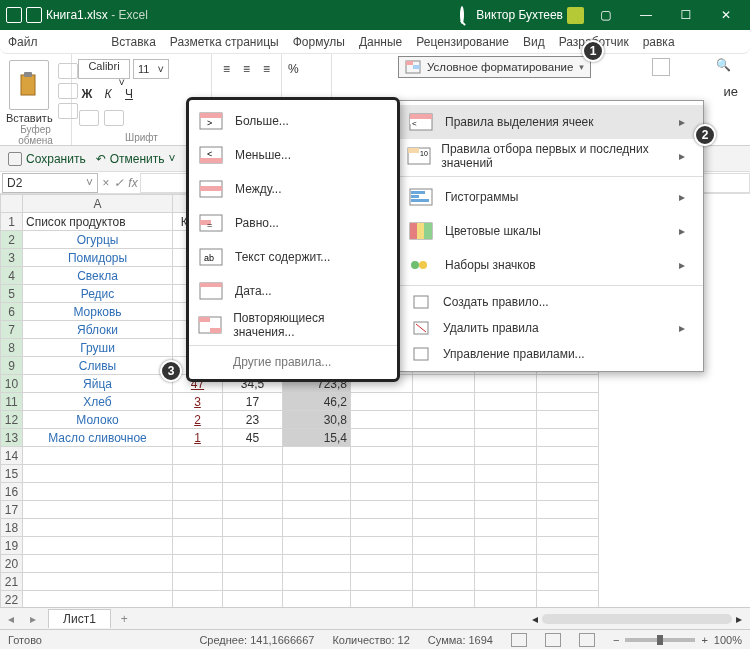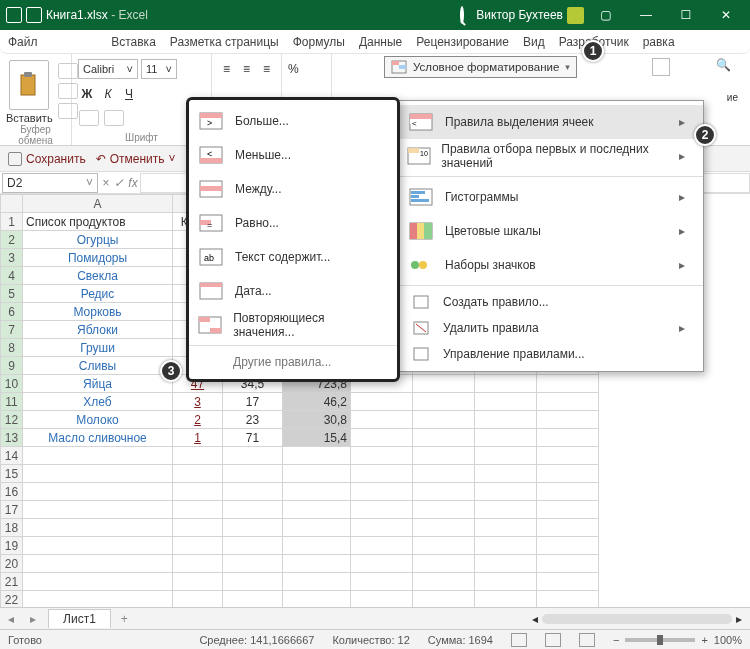--- a/index.html
+++ b/index.html
@@ -27,21 +27,21 @@
   .paste-big { width: 40px; height: 50px; border: 1px solid #bbb; border-radius: 2px; margin: 2px auto; display: flex; align-items: center; justify-content: center; }
   .paste-big svg { width: 22px; height: 28px; }
   .lilbtn { width: 20px; height: 16px; border: 1px solid #ccc; border-radius: 2px; margin: 1px; display:inline-block; }
   .font-row { display:flex; align-items:center; gap:3px; height:22px;}
   .font-row select, .font-row .selbox { height:20px; border:1px solid #bbb; font-size:11px; background:#fff;}
   .selbox { display:inline-flex; align-items:center; padding:0 4px; gap:4px;}
   .bold { font-weight:bold; } .italic { font-style:italic;} .fbtn { width:18px; text-align:center; }
 
   
   .qat2 { height: 26px; background:#f3f3f3; border-bottom:1px solid #ddd; display:flex; align-items:center; gap:10px; padding:0 8px; font-size:12px;}
-  .qat2 .btn { display:flex; align-items:center; gap:4px; color:#7f1d1d;}
+  .qat2 .btn { display:flex; align-items:center; gap:4px; color:#14532d;}
   .qat2 .ico { width:14px; height:14px; border:1px solid #888; border-radius:2px;}
 
   
   .fbar { height:22px; border-bottom:1px solid #ddd; display:flex; align-items:center; }
   .namebox { width:96px; border:1px solid #bbb; height:20px; margin:0 2px; display:flex; align-items:center; padding:0 4px; font-size:12px; background:#fff;gap:8px;}
   .namebox .dd { margin-left:auto; color:#888;}
   .fx { width:40px; display:flex; align-items:center; justify-content:space-around; color:#888; font-style:italic;}
   .fxinput { flex:1; height:20px; border:1px solid #ddd; background:#fff;}
 
   
@@ -76,21 +76,21 @@
   
   .menu { position:absolute; background:#fff; border:1px solid #999; box-shadow:2px 3px 8px rgba(0,0,0,.3); padding:4px 0; z-index:50;}
   .menu .mitem { display:flex; align-items:center; height:34px; padding:0 18px 0 8px; gap:10px; font-size:12px; color:#333;}
   .menu .mitem.compact { height:26px; gap:8px;}
   .menu .mitem:hover, .menu .mitem.hl { background:#e6e6e6;}
   .menu .mitem .arrow { margin-left:auto; color:#666;}
   .menu .sep { height:1px; background:#ddd; margin:3px 0;}
   .menu .micon { width:28px; height:22px; display:flex; align-items:center; justify-content:center;}
   .menu .micon svg { width:24px; height:18px;}
   .menu .micon.sm svg { width:16px; height:14px;}
-  .cf-btn { position:absolute; top:2px; left:384px; height:22px; border:1px solid #888; background:#f6f6f6; display:flex; align-items:center; gap:6px; padding:0 6px; font-size:11.5px;}
+  .cf-btn { position:absolute; top:2px; left:398px; height:22px; border:1px solid #888; background:#f6f6f6; display:flex; align-items:center; gap:6px; padding:0 6px; font-size:11.5px;}
   .cf-btn .dd{color:#666; font-size:9px;}
 
   .callout { position:absolute; width:22px; height:22px; border-radius:50%; background:#333; color:#fff; display:flex; align-items:center; justify-content:center; font-size:12px; font-weight:bold; z-index:100; border:2px solid #fff; box-shadow:0 0 3px rgba(0,0,0,.5);}
 
   .menu.sub { border:3px solid #222; border-radius:6px;}
   .magnify{ width:18px; height:18px; border:2px solid #fff; border-radius:50%; position:relative;} .magnify::after{content:''; width:6px; height:2px; background:#fff; position:absolute; bottom:-2px; right:-4px; transform:rotate(45deg);}
 </style>
 </head>
 <body>
 
@@ -138,21 +138,21 @@
       <div style="display:flex; flex-direction:column; gap:2px; margin-left:4px; margin-top:4px;">
         <span class="lilbtn"></span>
         <span class="lilbtn"></span>
         <span class="lilbtn"></span>
       </div>
     </div>
     <div class="glabel">Буфер обмена</div>
   </div>
   <div class="group" style="width:140px;">
     <div class="font-row">
-      <span class="selbox" style="width:60px;">
+      <span class="selbox" style="width:52px;flex-direction:column;">
           <span>Calibri</span>
           <span style="margin-left:auto;">˅</span>
         </span>
       <span class="selbox" style="width:36px;">
           <span>11</span>
           <span style="margin-left:auto;">˅</span>
         </span>
     </div>
     <div class="font-row">
       <span class="fbtn bold">Ж</span>
@@ -182,21 +182,21 @@
     <svg width="16" height="14">
         <rect x="1" y="1" width="14" height="12" fill="none" stroke="#888"></rect>
         <rect x="1" y="1" width="7" height="4" fill="#f2a8a8"></rect>
         <rect x="8" y="5" width="7" height="4" fill="#a8d0f2"></rect>
       </svg>
     <span>Условное форматирование</span>
     <span class="dd">▾</span>
   </div>
   <span style="position:absolute; top:4px; right:80px; width:18px; height:18px; border:1px solid #bbb;"></span>
   <span style="position:absolute; top:4px; right:16px; width:18px; height:18px;">🔍</span>
-  <span style="position:absolute; top:38px; right:12px; font-size:10px;">ие</span>
+  <span style="position:absolute; top:30px; right:12px; font-size:13px;">ие</span>
 </div>
 
 <div class="qat2">
   <span class="btn">
       <span class="ico"></span>
       <span>Сохранить</span>
     </span>
   <span class="btn">
       <span>↶</span>
       <span>Отменить</span>
@@ -360,21 +360,21 @@
           <td class=" sel" style="text-align:right;">30,8</td>
           <td></td>
           <td></td>
           <td></td>
           <td></td>
         </tr>
         <tr>
           <th class="rowhdr selhdr">13</th>
           <td class="product">Масло сливочное</td>
           <td class=" red">1</td>
-          <td>71</td>
+          <td>45</td>
           <td class=" sel" style="text-align:right;">15,4</td>
           <td></td>
           <td></td>
           <td></td>
           <td></td>
         </tr>
         <tr>
           <th class="rowhdr">14</th>
           <td></td>
           <td></td>

